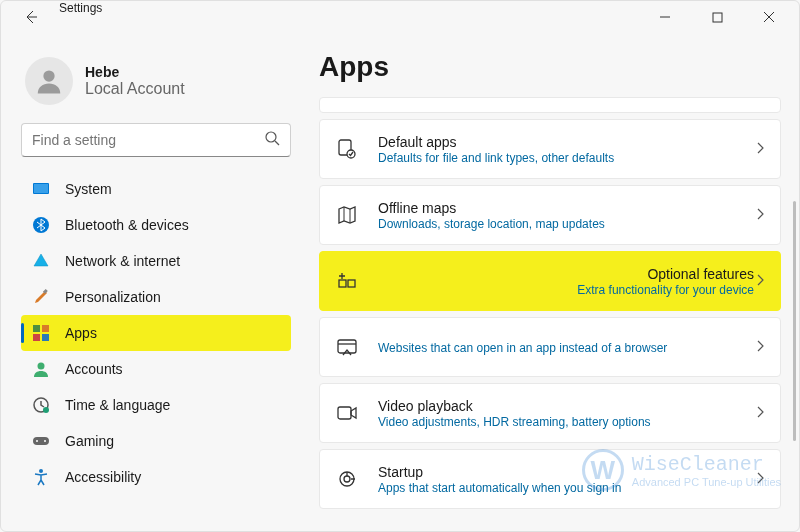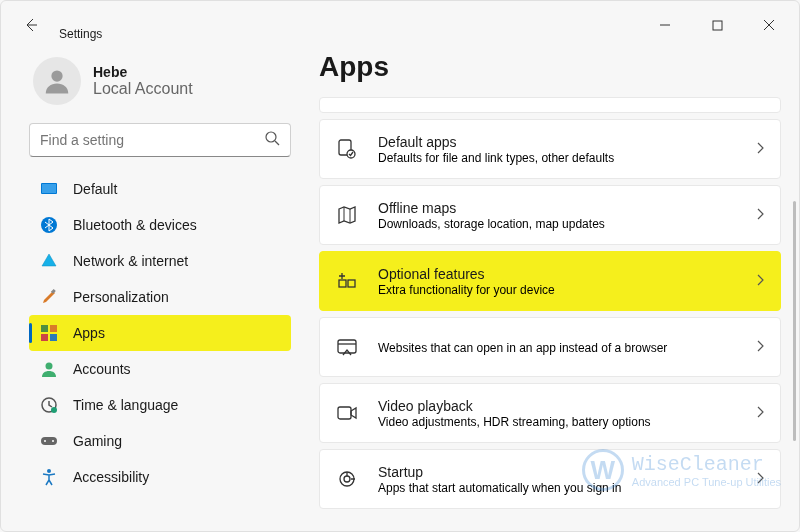--- a/index.html
+++ b/index.html
@@ -1,47 +1,47 @@
 <!DOCTYPE html>
 <html><head>
 <meta charset="utf-8">
 <style>
   * { box-sizing: border-box; margin: 0; padding: 0; font-family: "Segoe UI", sans-serif; }
   body { width: 800px; height: 532px; background: #f7f7f7; overflow: hidden; position: relative; border: 1px solid #e0e0e0; border-radius: 6px; }
-  .titlebar { display: flex; align-items: flex-end; height: 40px; padding: 0 8px; }
+  .titlebar { display: flex; align-items: flex-start; height: 40px; padding: 0 8px; }
   .back-btn { width: 32px; height: 32px; display: flex; align-items: center; justify-content: center; margin-left: 6px; border-radius: 4px; }
   .win-title { font-size: 12px; margin-left: 12px; color: #1a1a1a; }
   .window-controls { margin-left: auto; display: flex; gap: 8px; }
   .wc { width: 44px; height: 32px; display: flex; align-items: center; justify-content: center; }
   .layout { display: flex; height: calc(100% - 40px); }
-  .sidebar { width: 300px; padding: 10px 10px 0 28px; }
+  .sidebar { width: 300px; padding: 10px 10px 0 20px; }
   .acct { display: flex; align-items: center; margin: 6px 0 18px 4px; }
   .avatar { width: 48px; height: 48px; border-radius: 50%; background: #e6e6e6; display: flex; align-items: center; justify-content: center; }
   .avatar svg { width: 30px; height: 30px; }
   .acct-txt { margin-left: 12px; }
   .acct-name { font-weight: 600; font-size: 14px; color: #1a1a1a; }
   .acct-sub { font-size: 16px; color: #666; }
   .searchbox { display: flex; align-items: center; height: 34px; background: #fff; border: 1px solid #d0d0d0; border-radius: 4px; padding: 0 10px; margin-bottom: 14px; border-bottom: 1.5px solid #888; }
   .searchbox input { flex: 1; border: none; outline: none; font-size: 14px; background: transparent; color: #4c1d95; }
   .searchbox .sicon { color: #555; }
   .nav { list-style: none; }
   .nav-item { display: flex; align-items: center; height: 36px; padding: 0 10px; border-radius: 4px; font-size: 14px; color: #1a1a1a; position: relative; }
   .nav-item.highlight { background: #f5ef1c; }
   .nav-item.highlight::before { content:""; position:absolute; left:0; top:8px; bottom:8px; width:3px; background:#0067c0; border-radius:2px; }
   .nav-icon { width: 20px; height: 20px; margin-right: 14px; display: flex; align-items: center; justify-content: center; }
   .main { flex: 1; padding: 10px 18px 0 18px; overflow: hidden; }
   .page-title { font-size: 28px; font-weight: 600; color: #1a1a1a; margin-bottom: 14px; }
   .cards { display: flex; flex-direction: column; gap: 6px; }
   .card { display: flex; align-items: center; background: #fff; border: 1px solid #e8e8e8; border-radius: 4px; padding: 12px 14px; min-height: 60px; }
   .card.partial { min-height: 16px; padding: 2px 14px 6px 14px; }
-  .card.highlight { background: #f5ef1c; border-color: #f5ef1c; }
+  .card.highlight { background: #f5ef1c; border-color: #f5ef1c; text-align: right; }
   .card-icon { width: 26px; height: 26px; margin-right: 18px; display: flex; align-items:center; justify-content:center; color:#333; }
   .card-body { flex: 1; }
   .card-title { font-size: 14px; color: #1a1a1a; }
-  .card-sub { font-size: 12px; color: #000000; margin-top: 1px; }
+  .card-sub { font-size: 12px; color: #0369a1; margin-top: 1px; }
   .chev { color: #555; }
   .watermark { position: absolute; right: 18px; bottom: 40px; text-align: left; display: flex; align-items: center; opacity: 0.28; pointer-events: none; }
   .watermark .wm-logo { width: 42px; height: 42px; border: 3px solid #2f7fd1; border-radius: 50%; color:#2f7fd1; font-weight:700; font-size:26px; display:flex; align-items:center; justify-content:center; margin-right:8px; }
   .watermark .wm-txt1 { font-size: 20px; color: #2f7fd1; font-weight:500;font-family:Liberation Mono, monospace; }
   .watermark .wm-txt2 { font-size: 11px; color: #2f7fd1; }
   .scrollbar { position:absolute; right:3px; top:200px; width:3px; height:240px; background:#bdbdbd; border-radius:2px; }
 </style>
 </head>
 <body>
 
@@ -98,21 +98,21 @@
     </div>
 
     <ul class="nav">
       <li class="nav-item">
         <span class="nav-icon">
             <svg width="18" height="18" viewBox="0 0 18 18">
               <rect x="1" y="3" width="16" height="11" rx="1" fill="#0078d4"></rect>
               <rect x="2" y="4" width="14" height="9" fill="#38a0ea"></rect>
             </svg>
           </span>
-        <span>Default</span>
+        <span>System</span>
       </li>
       <li class="nav-item">
         <span class="nav-icon">
             <svg width="18" height="18" viewBox="0 0 18 18">
               <circle cx="9" cy="9" r="8" fill="#0078d4"></circle>
               <path d="M9 3v12l4-3-4-3 4-3-4-3M9 9 5 6M9 9l-4 3" stroke="#fff" stroke-width="1" fill="none"></path>
             </svg>
           </span>
         <span>Bluetooth &amp; devices</span>
       </li>

